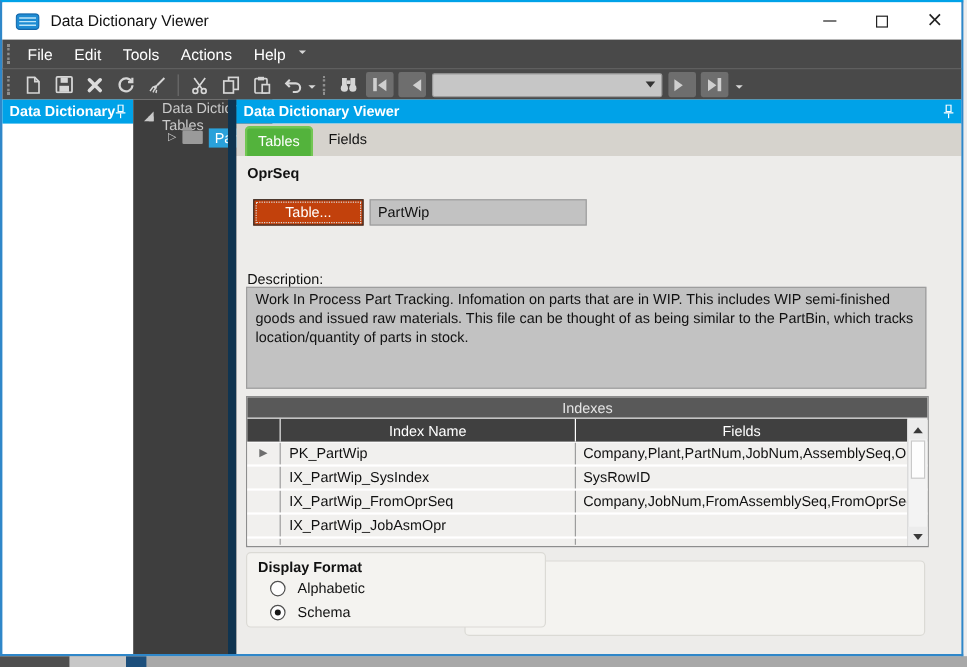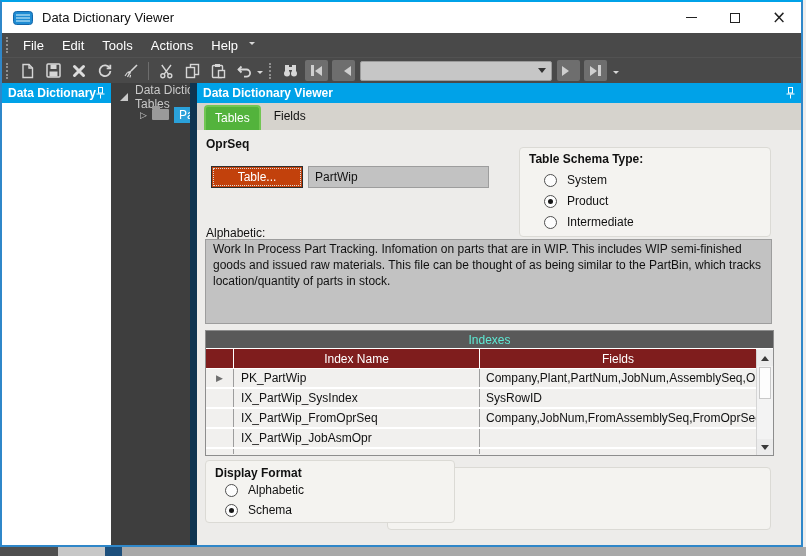--- a/index.html
+++ b/index.html
@@ -88,23 +88,23 @@
   .radio-row { display:flex; align-items:center; margin-top:7px; margin-left:15px; }
   .gb-display .radio-row { margin-top:6px; margin-left:10px; }
   .radio { width:13px; height:13px; border:1px solid #4f4f4f; border-radius:50%; background:#fdfdfd; margin-right:10px; position:relative; flex:none; }
   .radio.checked::after { content:''; position:absolute; left:3px; top:3px; width:5px; height:5px; border-radius:50%; background:#161616; }
 
   .desc-label { position:absolute; left:9px; top:96px; }
   .desc-box { position:absolute; left:8px; top:109px; width:567px; height:85px; background:#c2c2c2; border:1px solid #9d9d9d; padding:2px 7px; font-size:12px; line-height:1.32; color:#111; overflow:hidden; }
 
   
   .grid { position:absolute; left:8px; top:200px; width:569px; height:126px; border:1px solid #8d8d8d; background:#f1f0ee; overflow:hidden; }
-  .grid-caption { height:18px; background:#595959; border-bottom:1px solid #fff; color:#5eead4; display:flex; align-items:center; justify-content:center; font-size:12px; }
+  .grid-caption { height:18px; background:#595959; border-bottom:1px solid #fff; color:#e5e5e5; display:flex; align-items:center; justify-content:center; font-size:12px; }
   .grid-head { display:flex; height:20px; border-bottom:1px solid #fff; }
-  .gh-cell { background:#7f1d1d; color:#fff; display:flex; align-items:center; justify-content:center; font-size:12px; }
+  .gh-cell { background:#404040; color:#fff; display:flex; align-items:center; justify-content:center; font-size:12px; }
   .col-gutter { width:28px; flex:none; border-right:1px solid #fff; }
   .col-name { width:246px; flex:none; border-right:1px solid #fff; }
   .col-fields { flex:1; }
   .col-scroll { width:17px; flex:none; }
   .grid-row { display:flex; height:20px; border-bottom:2px solid #fff; background:#f1f0ee; }
   .gr-gutter { width:28px; flex:none; border-right:1px solid #9d9d9d; display:flex; align-items:center; justify-content:center; }
   .row-marker { font-size:9px; color:#6e6e6e; }
   .gr-name { width:246px; flex:none; border-right:1px solid #9d9d9d; display:flex; align-items:center; padding-left:7px; white-space:nowrap; overflow:hidden; }
   .gr-fields { flex:1; display:flex; align-items:center; padding-left:6px; white-space:nowrap; overflow:hidden; }
   .grid-partial { height:5px; background:#f1f0ee; display:flex; }
@@ -299,37 +299,22 @@
         <span class="group-table-label lbl-bold">OprSeq</span>
 
         <button class="btn-table">
           <span>Table...</span>
         </button>
 
         <div class="inp-tablename">
           <span>PartWip</span>
         </div>
 
-        <div class="groupbox gb-schema">
-          <span class="lbl-bold">Table Schema Type:</span>
-          <div class="radio-row">
-            <span class="radio"></span>
-            <span>System</span>
-          </div>
-          <div class="radio-row">
-            <span class="radio checked"></span>
-            <span>Product</span>
-          </div>
-          <div class="radio-row">
-            <span class="radio"></span>
-            <span>Intermediate</span>
-          </div>
-        </div>
-
-        <span class="desc-label">Alphabetic:</span>
+
+        <span class="desc-label">Description:</span>
         <div class="desc-box">Work In Process Part Tracking.  Infomation on  parts that are in WIP.  This includes WIP semi-finished goods and issued raw materials.  This file can be thought of as being similar to the PartBin, which tracks location/quantity of parts in stock.</div>
 
         <div class="grid">
           <div class="grid-caption">Indexes</div>
           <div class="grid-head">
             <span class="gh-cell col-gutter"></span>
             <span class="gh-cell col-name">Index Name</span>
             <span class="gh-cell col-fields">Fields</span>
             <span class="col-scroll"></span>
           </div>

